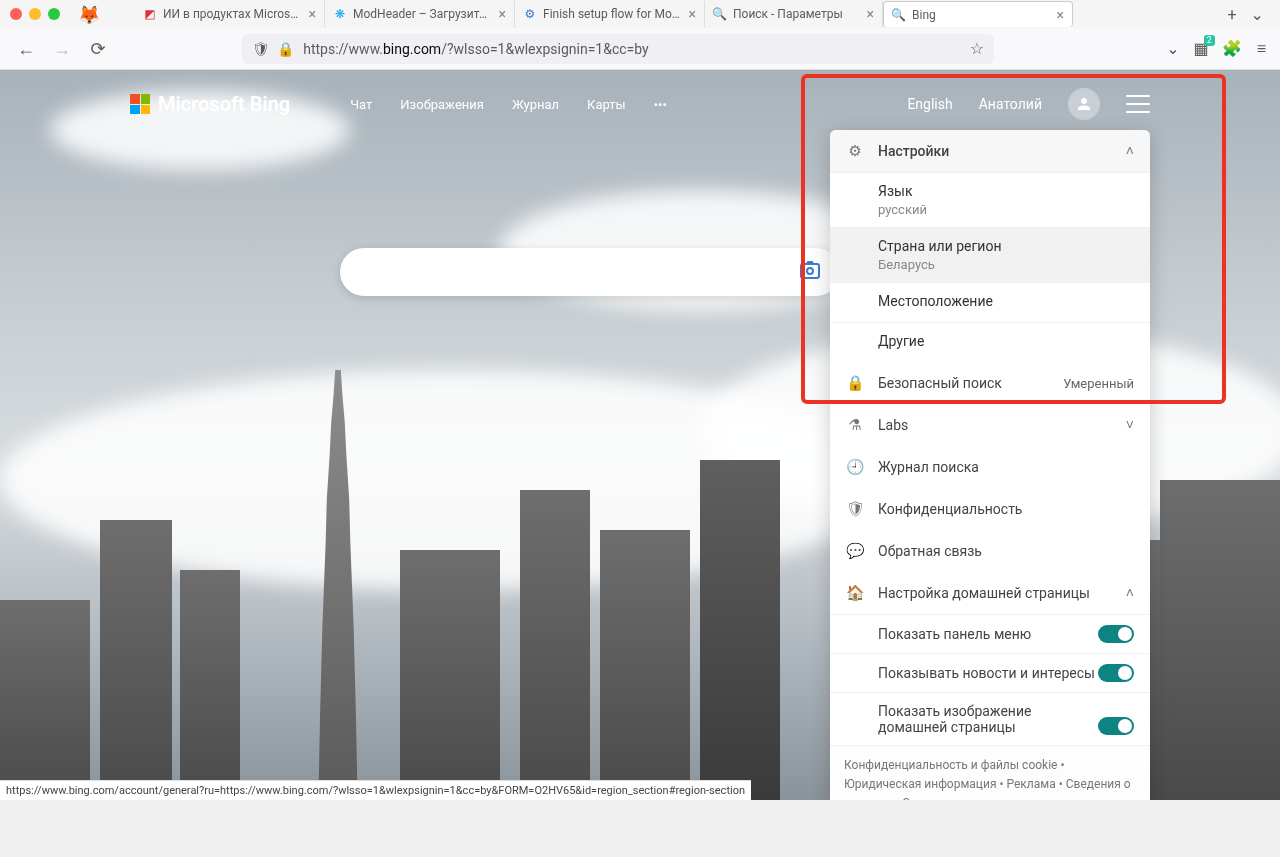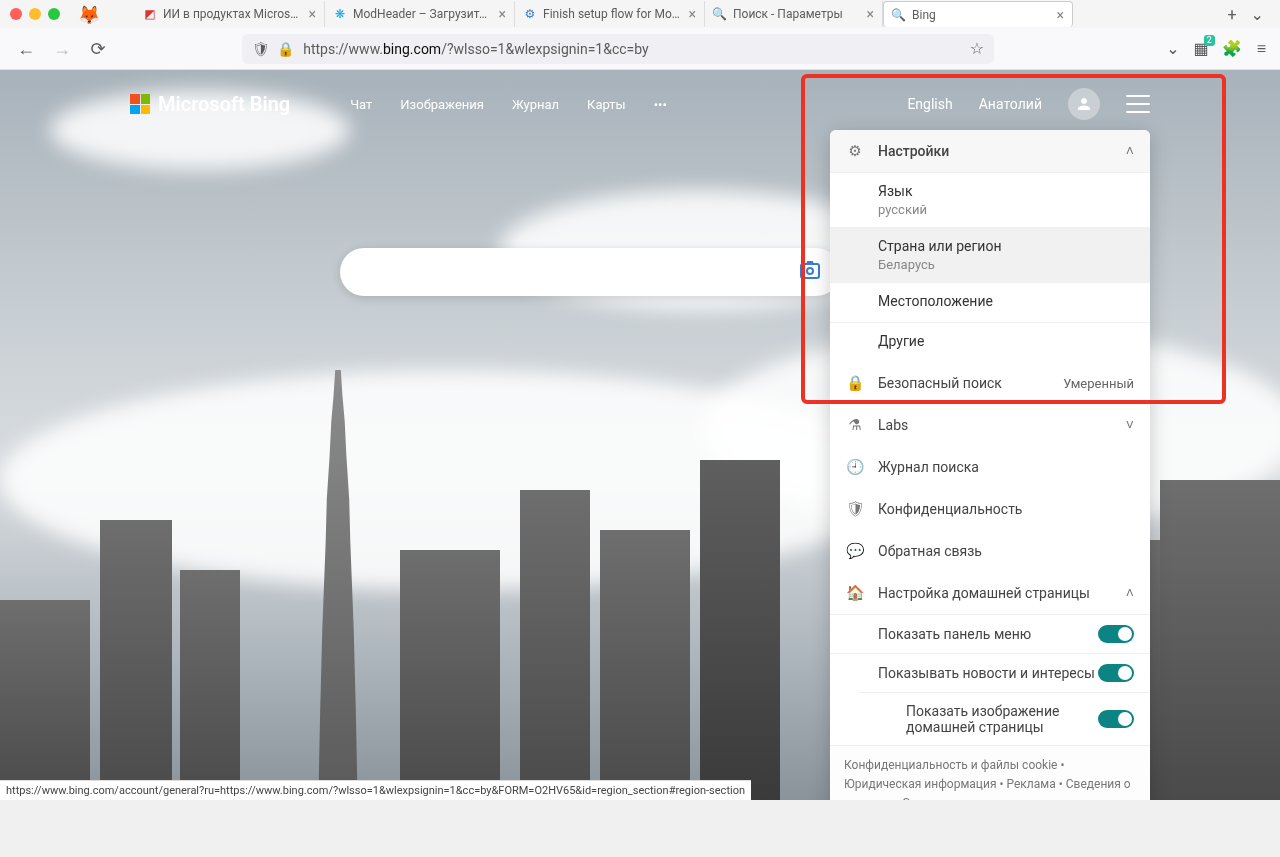--- a/index.html
+++ b/index.html
@@ -267,21 +267,21 @@
       <span class="sp-chevron">˄</span>
     </div>
     <div class="sp-sub" style="display:flex;align-items:center;justify-content:center;">
       <span style="flex:1;">Показать панель меню</span>
       <div class="toggle"></div>
     </div>
     <div class="sp-sub" style="display:flex;align-items:center;">
       <span style="flex:1;">Показывать новости и интересы</span>
       <div class="toggle"></div>
     </div>
-    <div class="sp-sub" style="display:flex;align-items:center;margin-left:28px;">
+    <div class="sp-sub" style="display:flex;align-items:flex-end;">
       <span style="flex:1;">Показать изображение домашней страницы</span>
       <div class="toggle"></div>
     </div>
     <div class="sp-footer">Конфиденциальность и файлы cookie • Юридическая информация • Реклама • Сведения о рекламе • Справка</div>
   </div>
 
   <div class="red-highlight"></div>
 
   <div class="status-bar">https://www.bing.com/account/general?ru=https://www.bing.com/?wlsso=1&amp;wlexpsignin=1&amp;cc=by&amp;FORM=O2HV65&amp;id=region_section#region-section</div>
 </div>

